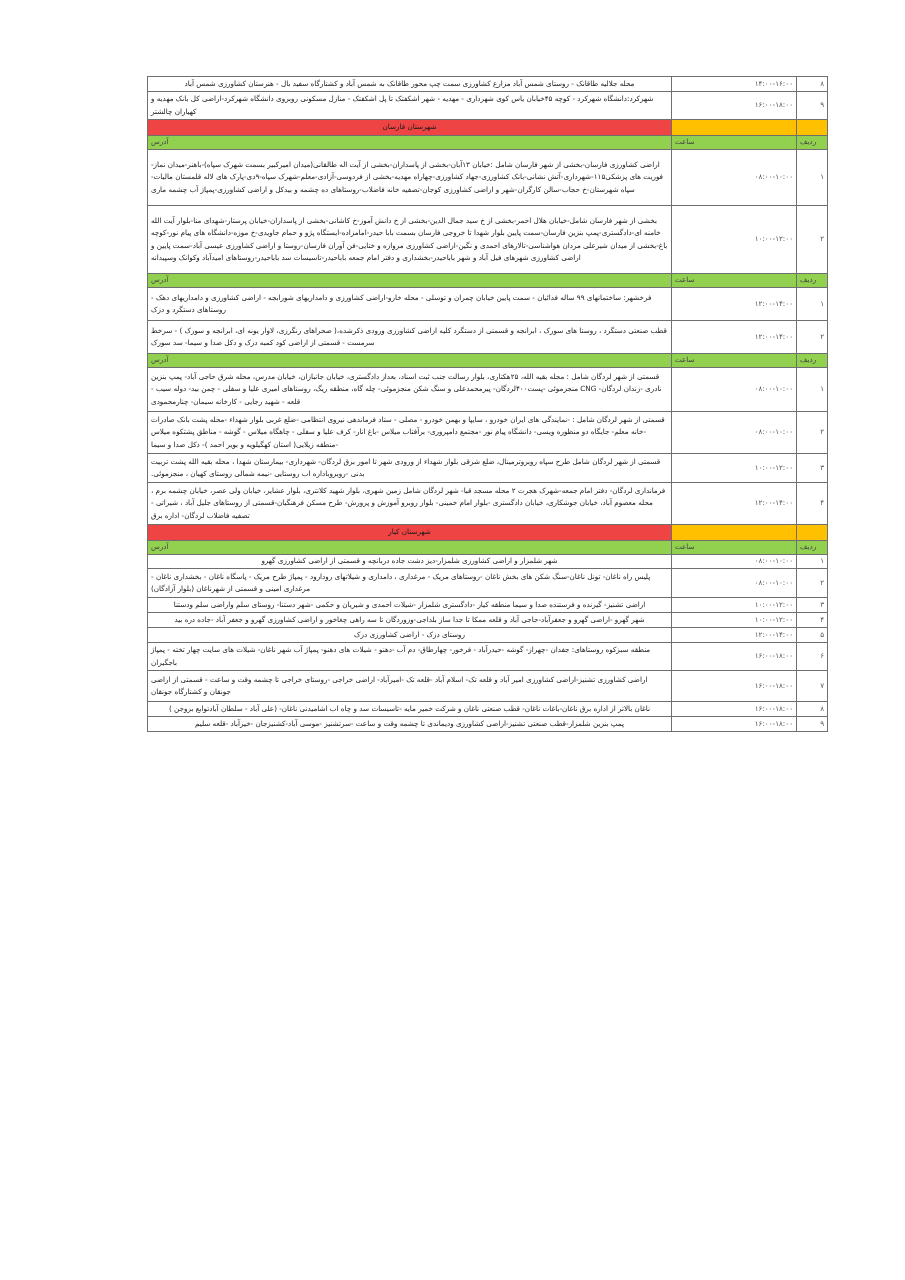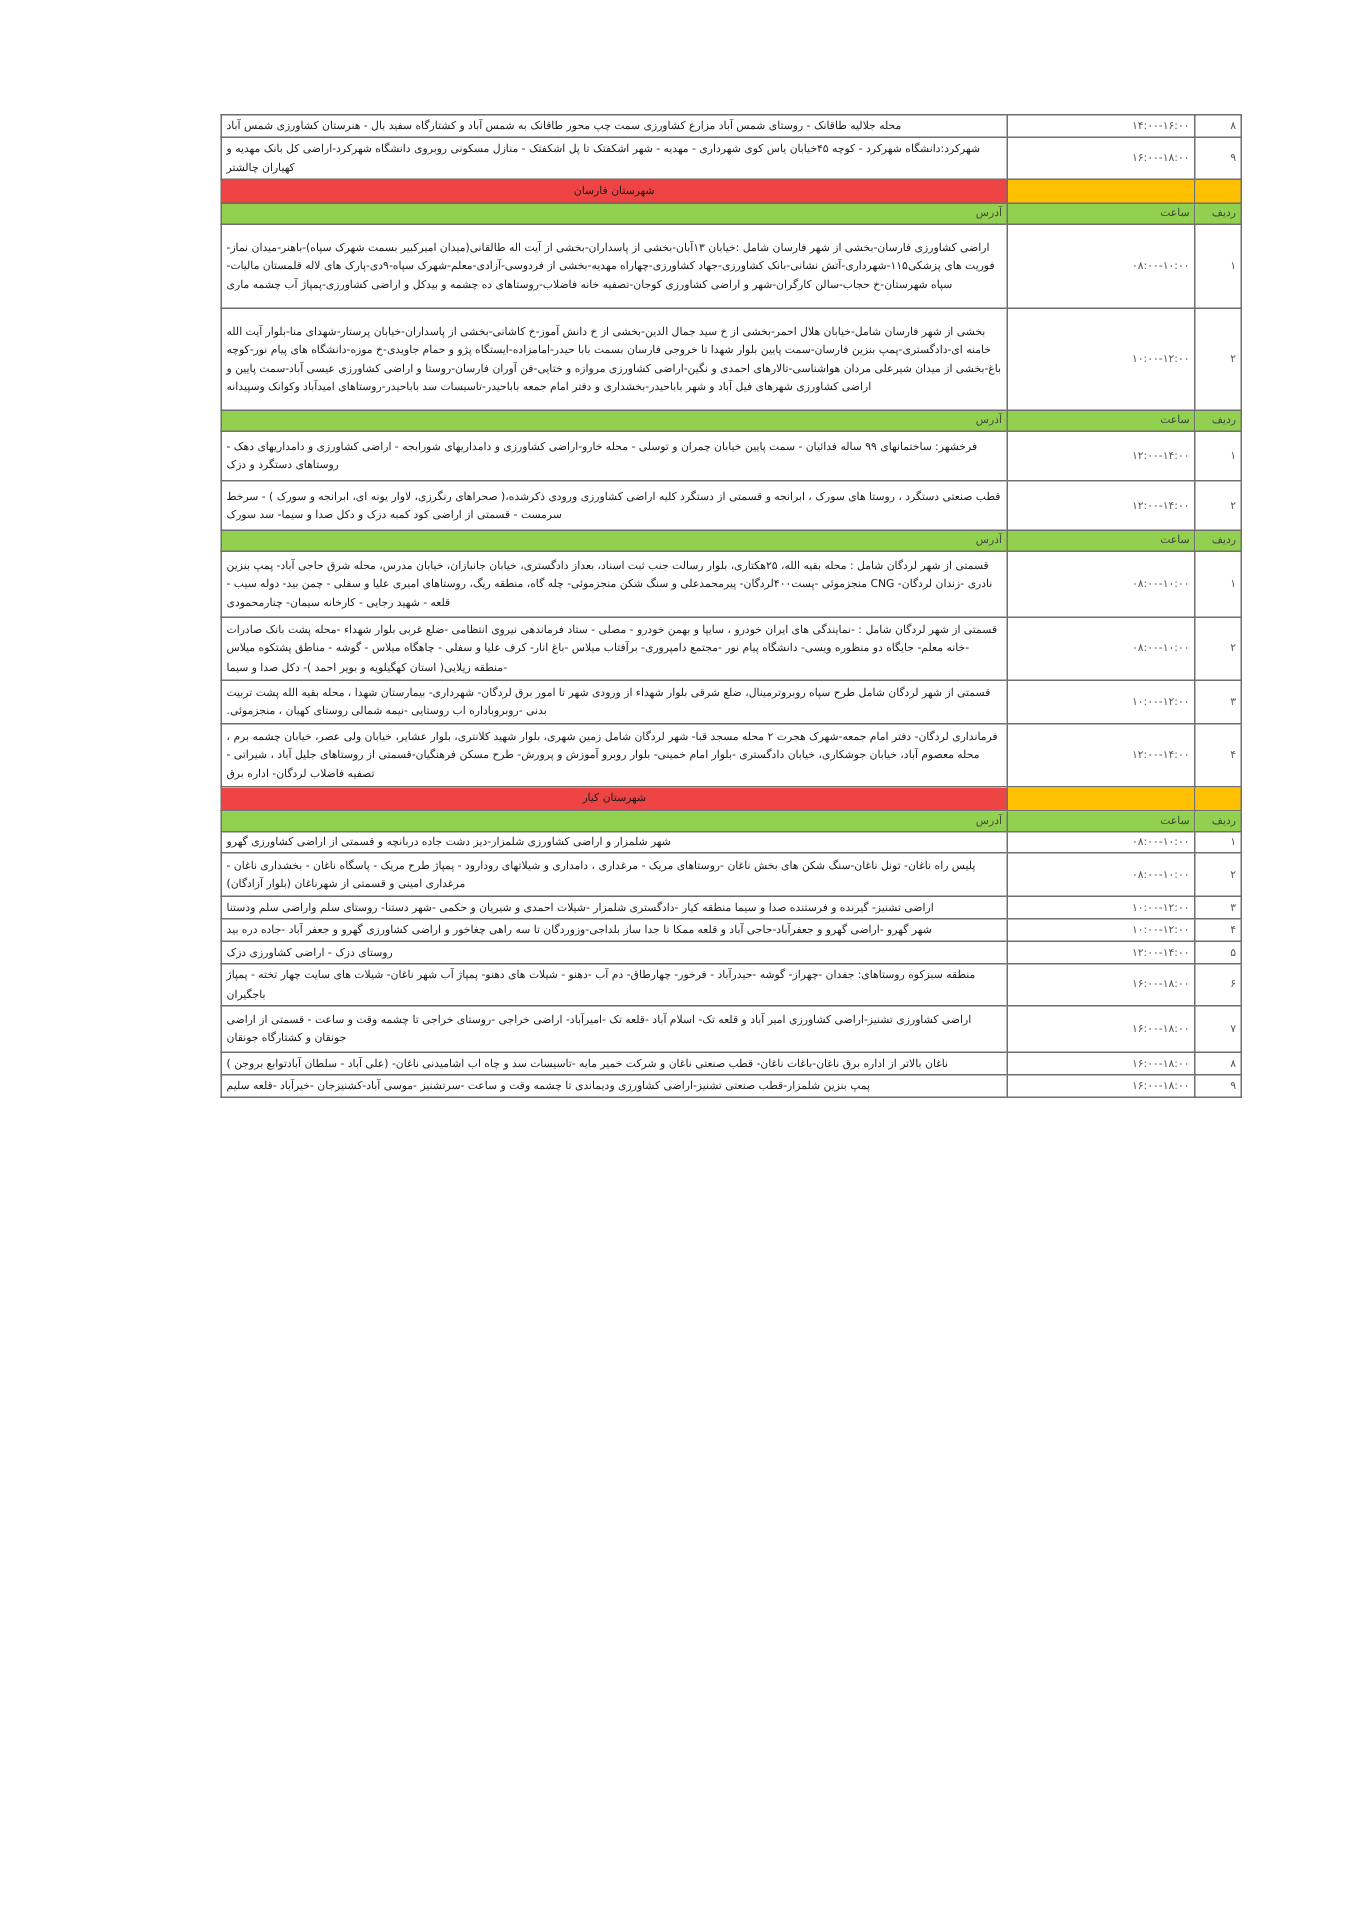--- a/index.html
+++ b/index.html
@@ -6,24 +6,24 @@
   body { width: 905px; height: 1280px; position: relative; overflow: hidden;
          font-family: "DejaVu Sans", sans-serif; }
   #sheet { position: absolute; left: 147px; top: 76px; width: 681px; }
   table { border-collapse: collapse; width: 681px; table-layout: fixed; direction: rtl; }
   td { border: 1px solid #6f6f6f; font-size: 7.2px; line-height: 12.2px; color: #1a1a1a;
        padding: 0 3px; vertical-align: middle; overflow: hidden; }
   col.c-radif { width: 31px; }
   col.c-time { width: 125px; }
   td.radif, td.time { color: #555; }
   td.addr { text-align: left; }
-  td.addr.center { text-align: left; }
+  td.addr.center { text-align: center; }
   tr.section td { background: #ef4444; text-align: center; height: 15px; font-size: 7.2px; }
   tr.section td.blank { background: #ffc000; }
-  tr.hdr td { background: #92d050; height: 13px; text-align: right; color: #444; }
+  tr.hdr td { background: #92d050; height: 13px; text-align: left; color: #444; }
 </style>
 </head>
 <body>
 
 <div id="sheet">
   <table>
     <colgroup>
         <col class="c-radif">
         <col class="c-time">
         <col>

